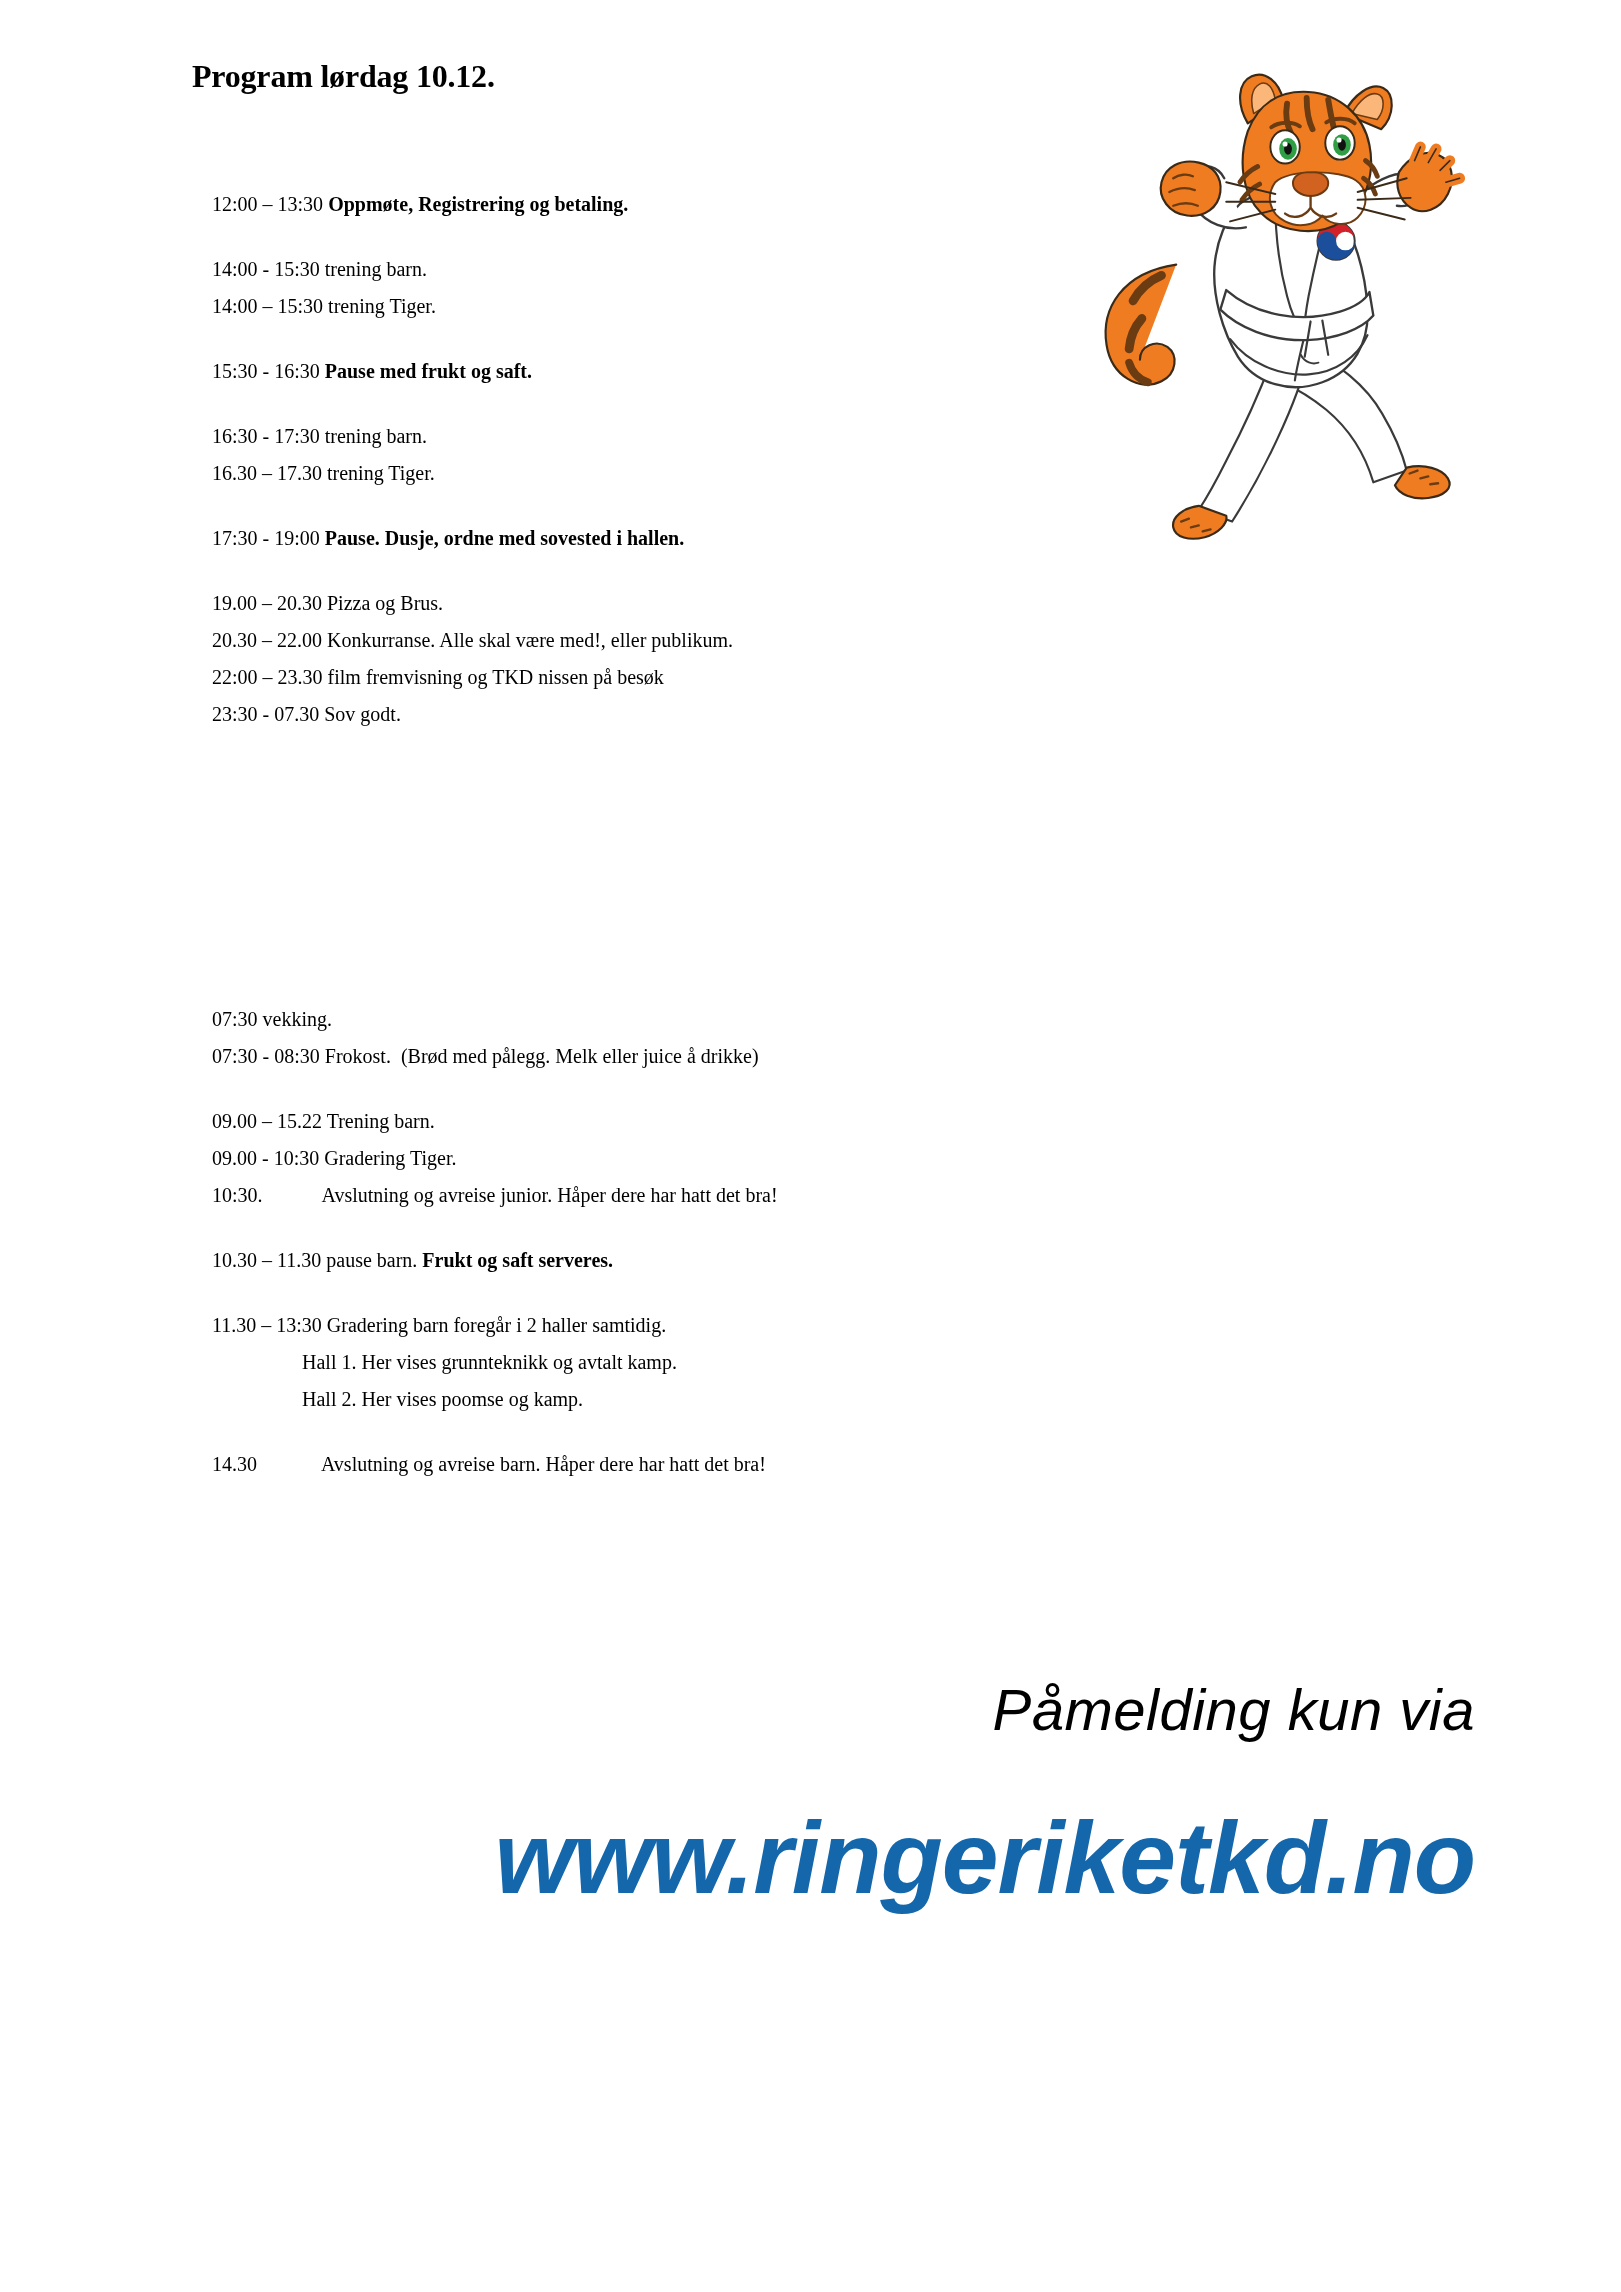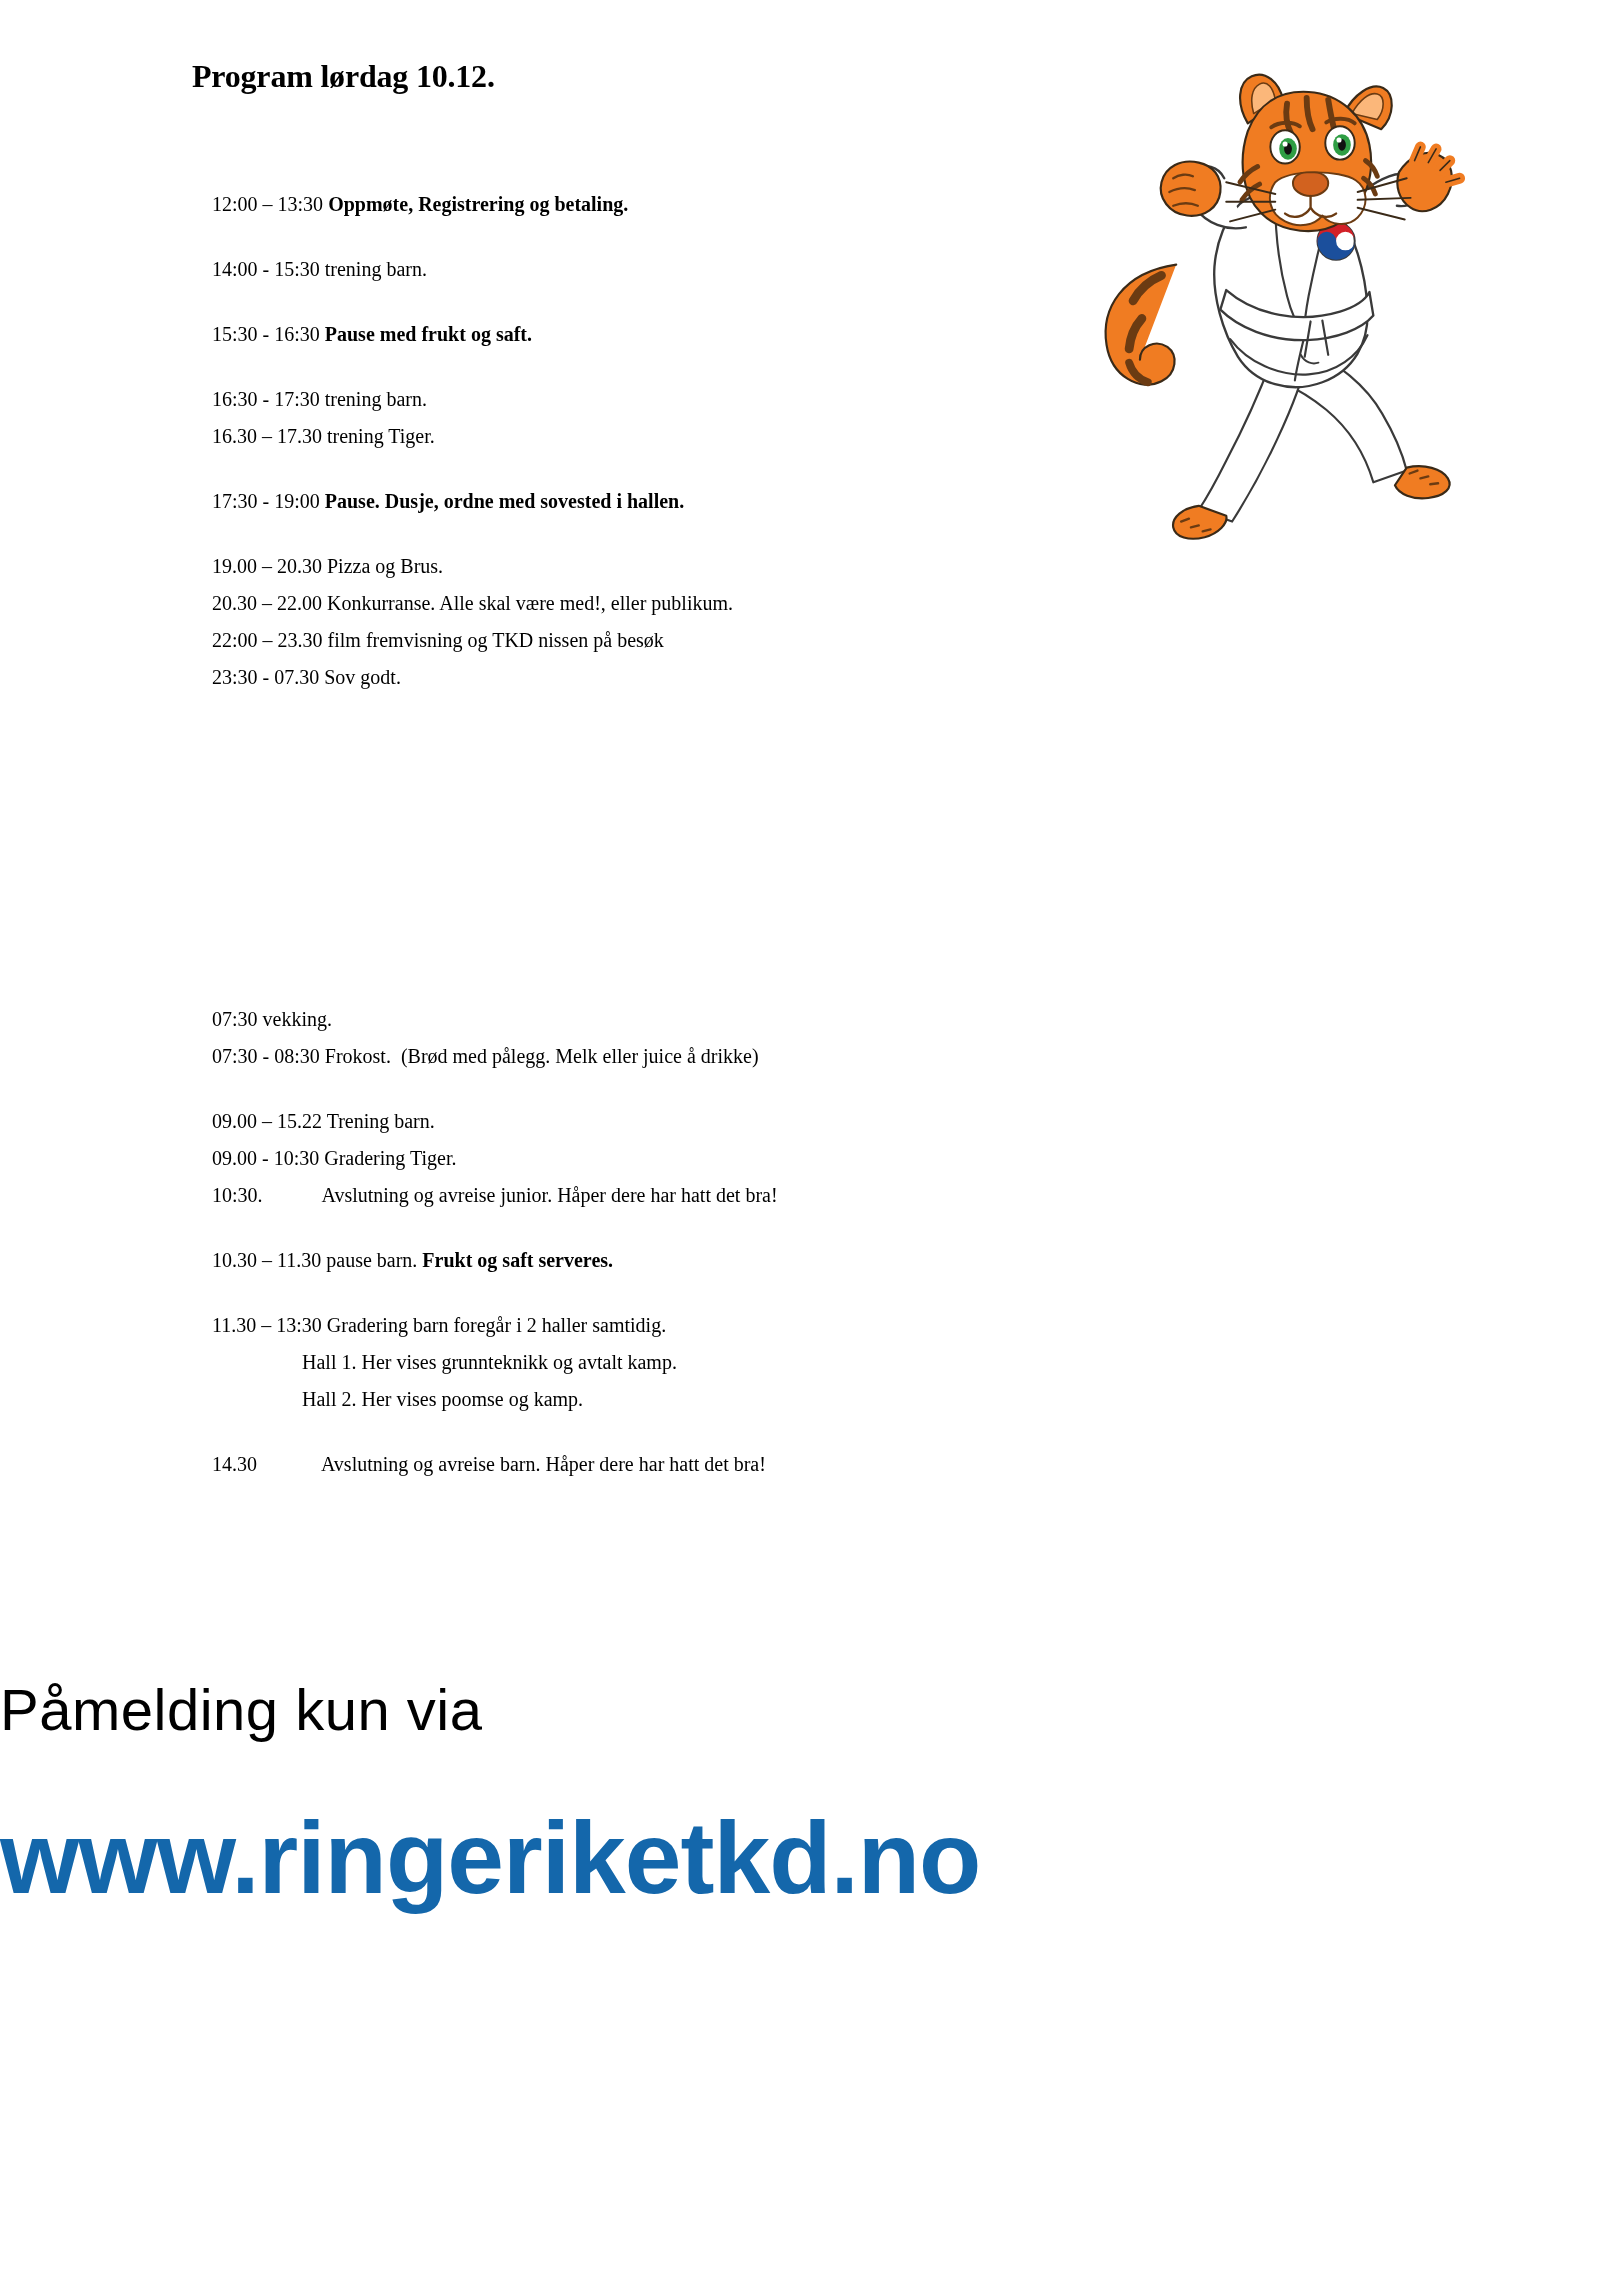--- a/index.html
+++ b/index.html
@@ -72,22 +72,23 @@
     margin: 0;
     padding: 0;
   }
   .b { font-weight: bold; }
 
   
   .signup {
     position: absolute;
     left: 0;
     width: 1475px;
-    text-align: left;
+    text-align: right;
     font-family: "Liberation Sans", "DejaVu Sans", sans-serif;
+    font-style: italic;
   }
   #signup-label {
     top: 1678px;
     font-size: 58px;
     line-height: 1.1;
     color: #000000;
     font-weight: normal;
     letter-spacing: 0.5px;
   }
   #signup-url {
@@ -210,20 +211,21 @@
   <h1 class="heading" id="heading-saturday">Program lørdag 10.12.</h1>
 
   <div class="schedule" id="schedule-saturday">
 
     <div class="block">
       <div class="line"><span>12:00 – 13:30 </span><span class="b">Oppmøte, Registrering og betaling.</span></div>
     </div>
 
     <div class="block">
       <div class="line"><span>14:00 - 15:30 trening barn.</span></div>
+      <div class="line"><span>14:00 – 15:30 trening Tiger.</span></div>
     </div>
 
     <div class="block">
       <div class="line"><span>15:30 - 16:30 </span><span class="b">Pause med frukt og saft.</span></div>
     </div>
 
     <div class="block">
       <div class="line"><span>16:30 - 17:30 trening barn.</span></div>
       <div class="line"><span>16.30 – 17.30 trening Tiger.</span></div>
     </div>

